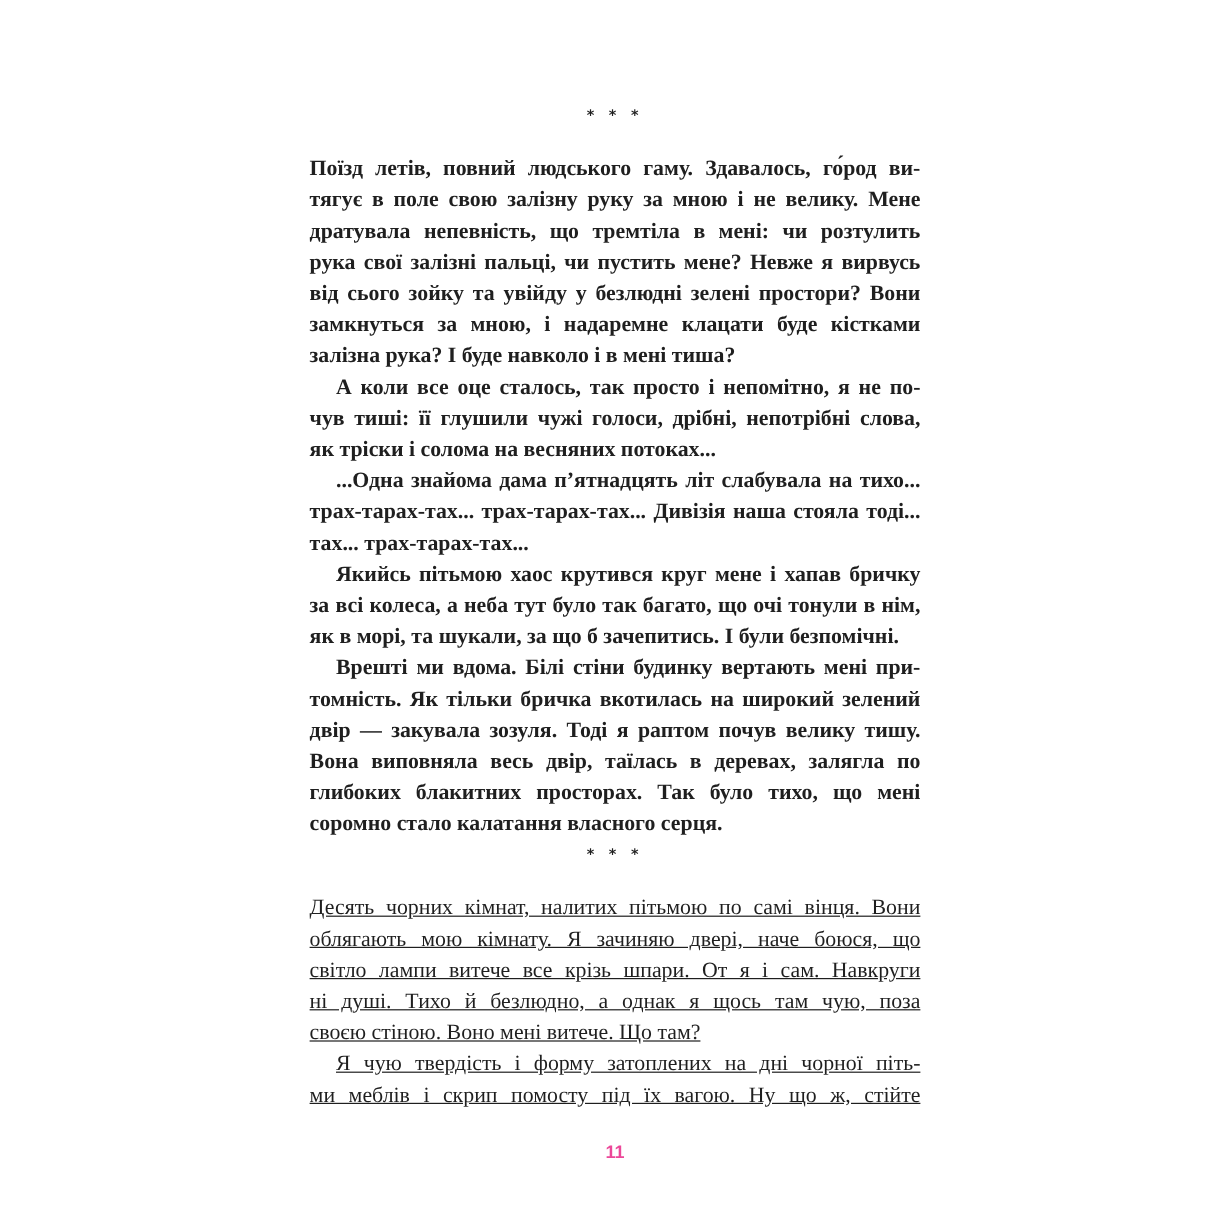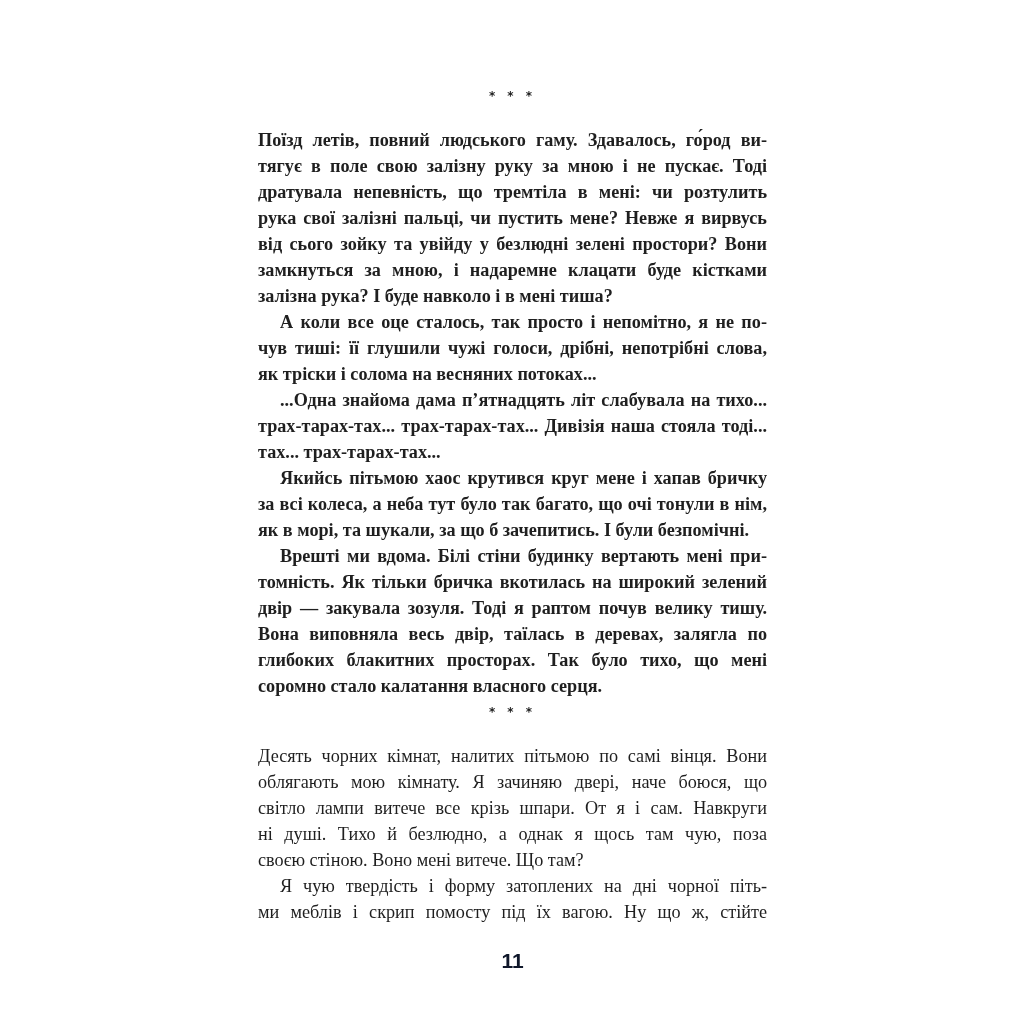--- a/index.html
+++ b/index.html
@@ -36,21 +36,21 @@
       line-height: 14px;
     }
     .sep1 { top: 89px; }
     .sep2 { top: 705px; }
     .section {
       position: absolute;
       left: 0;
       width: 509px;
     }
     .section1 { top: 127px; font-weight: bold; }
-    .section2 { top: 743px; }
+    .section2 { top: 743px; text-decoration: underline; }
     .line {
       display: block;
       white-space: nowrap;
       text-align: justify;
       text-align-last: justify;
       height: 26px;
     }
     .line.last {
       text-align-last: left;
     }
@@ -58,34 +58,34 @@
       padding-left: 22px;
     }
     .page-number {
       position: absolute;
       left: 0;
       width: 509px;
       top: 948px;
       text-align: center;
       font-family: "Liberation Sans", sans-serif;
       font-weight: bold;
-      font-size: 21px;
-      color: #0f172a;
+      font-size: 15px;
+      color: #ec4899;
     }
   </style>
 </head>
 <body>
 
 <div class="page">
 
   <div class="separator sep1">* * *</div>
 
   <div class="section section1">
     <span class="line">Поїзд летів, повний людського гаму. Здавалось, го́род ви-</span>
-    <span class="line">тягує в поле свою залізну руку за мною і не пускає. Тоді</span>
+    <span class="line">тягує в поле свою залізну руку за мною і не велику. Мене</span>
     <span class="line">дратувала непевність, що тремтіла в мені: чи розтулить</span>
     <span class="line">рука свої залізні пальці, чи пустить мене? Невже я вирвусь</span>
     <span class="line">від сього зойку та увійду у безлюдні зелені простори? Вони</span>
     <span class="line">замкнуться за мною, і надаремне клацати буде кістками</span>
     <span class="line last">залізна рука? І буде навколо і в мені тиша?</span>
     <span class="line indent">А коли все оце сталось, так просто і непомітно, я не по-</span>
     <span class="line">чув тиші: її глушили чужі голоси, дрібні, непотрібні слова,</span>
     <span class="line last">як тріски і солома на весняних потоках...</span>
     <span class="line indent">...Одна знайома дама п’ятнадцять літ слабувала на тихо...</span>
     <span class="line">трах-тарах-тах... трах-тарах-тах... Дивізія наша стояла тоді...</span>

